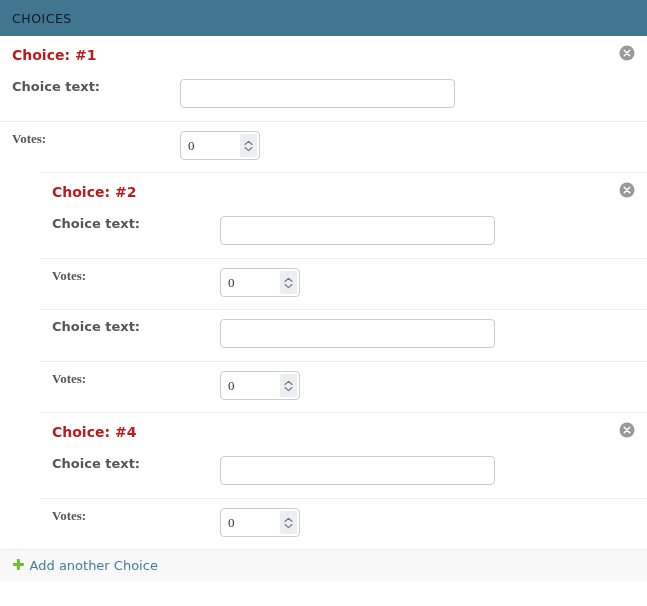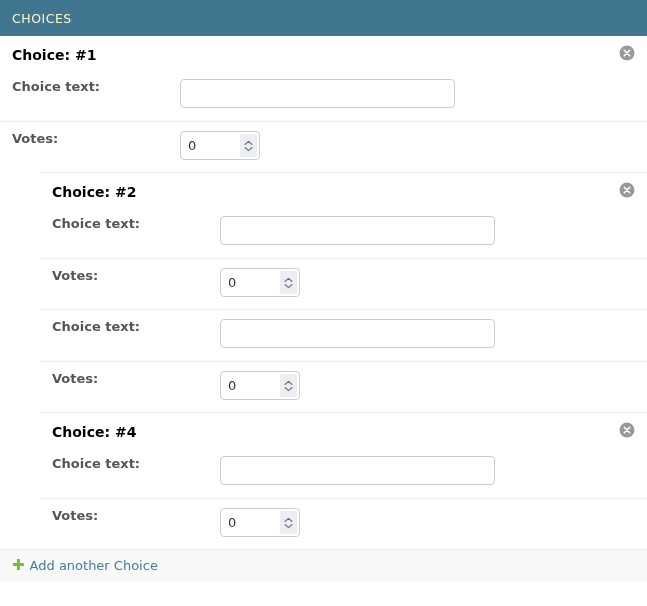--- a/index.html
+++ b/index.html
@@ -18,21 +18,21 @@
 
   .inline-group {
     width: 647px;
     background: #ffffff;
     box-sizing: border-box;
   }
 
   
   .module-header {
     background: #417690;
-    color: #fef9c3;
+    color: #0f172a;
     font-size: 12.5px;
     font-weight: 400;
     letter-spacing: 0.5px;
     padding: 10px 12px 9px 12px;
     height: 36px;
     box-sizing: border-box;
     line-height: 17px;
     text-transform: uppercase;
   }
 
@@ -46,21 +46,21 @@
     margin-left: 40px;
   }
 
   .inline-heading {
     position: relative;
     padding: 11px 12px 10px 12px;
     height: 34px;
     box-sizing: border-box;
     font-size: 14px;
     font-weight: bold;
-    color: #000000;
+    color: #b91c1c;
     background: #ffffff;
   }
   .inline-heading .obj-label {
     font-weight: bold;
   }
 
   .delete-icon {
     position: absolute;
     top: 9px;
     right: 12px;
@@ -80,20 +80,21 @@
     background: #ffffff;
   }
   .form-row.no-top-border {
     border-top: none;
   }
   .form-row.row-text {
     height: 51px;
   }
   .form-row.row-votes {
     height: 51px;
+    font-family: Liberation Serif, serif;
   }
 
   .field-label {
     width: 168px;
     min-width: 168px;
     font-weight: bold;
     font-size: 13px;
     color: #555555;
     padding-left: 0px;
     box-sizing: border-box;

